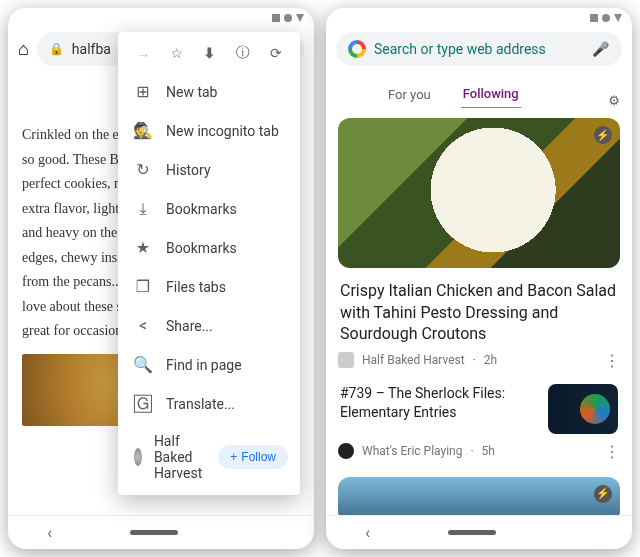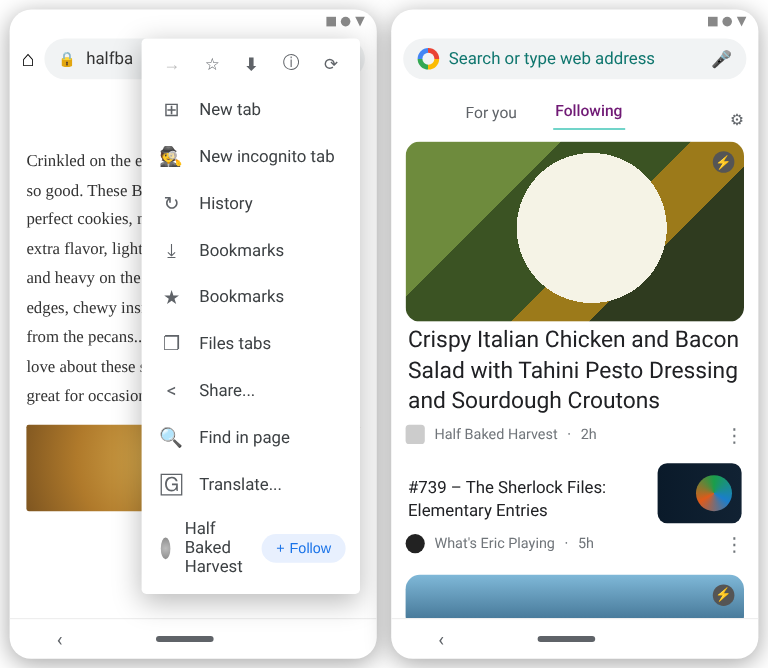--- a/index.html
+++ b/index.html
@@ -148,25 +148,25 @@
     height: 150px;
     border-radius: 12px;
     background: radial-gradient(circle at 55% 48%, #f5f3e6 0 36%, transparent 36%),
                 linear-gradient(135deg,#6e8b3d 0 30%,#3b5323 30% 55%,#9c7a1a 55% 70%,#2f3b1f 70% 100%);
     position: relative;
   }
   .amp-badge {
     position:absolute; top:8px; right:8px; width:18px;height:18px;border-radius:50%;
     background:#555;color:#fff;font-size:11px;display:flex;align-items:center;justify-content:center;
   }
-  .card-title { font-size: 19px; line-height:1.35; color:#202124; padding: 2px 2px 6px; }
+  .card-title { font-size: 16px; line-height:1.35; color:#202124; padding: 12px 2px 6px; }
   .card-meta { display:flex; align-items:center; gap:8px; font-size:12px; color:#70757a; padding-bottom:10px;}
   .card-meta .dots { margin-left:auto; font-size:16px; cursor:pointer;}
   .favico { width:16px;height:16px;border-radius:3px;background:#ccc; display:inline-block;}
-  .card2 { display:flex; gap:10px; padding: 4px 2px 8px; align-items:flex-end;}
+  .card2 { display:flex; gap:10px; padding: 4px 2px 8px; align-items:flex-start;}
   .card2-title { font-size:14px; color:#202124; flex:1; line-height:1.35;}
   .thumb {
     width:70px;height:50px;border-radius:8px;background:linear-gradient(90deg,#0a1a2a,#123); position:relative;
   }
   .thumb::after{content:"";position:absolute;right:8px;top:10px;width:30px;height:30px;border-radius:50%;background:conic-gradient(#1a9e4a,#1a7ecc,#e05a1a,#1a9e4a);}
   .card3 {
     height: 46px; border-radius:12px; margin-top:6px;
     background:linear-gradient(180deg,#7fb8d8,#3a6a8a);
     position:relative;
   }

